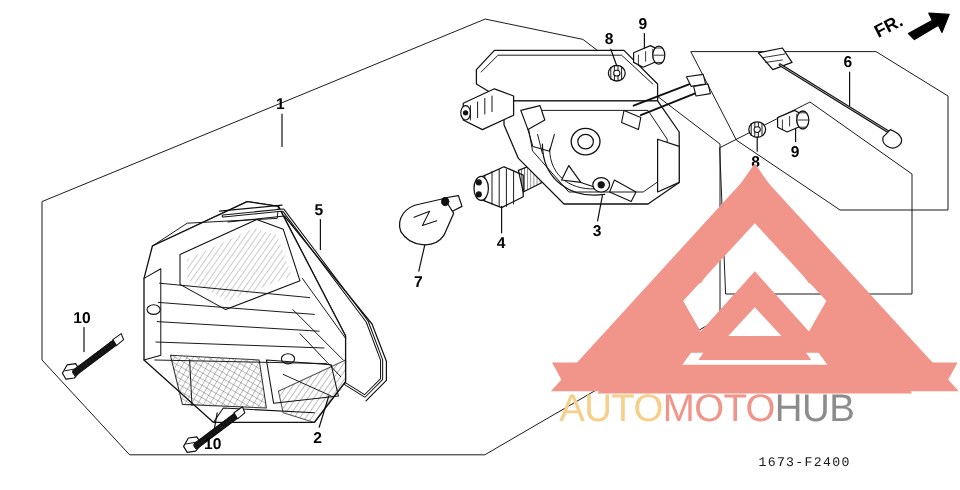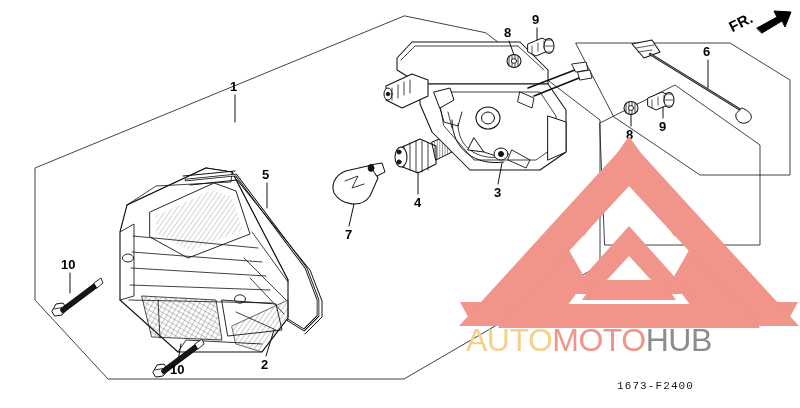--- a/index.html
+++ b/index.html
@@ -16,21 +16,21 @@
     font-family:"Liberation Sans", sans-serif;
     font-size:13px;
     font-weight:bold;
     color:#000000;
     line-height:1;
     white-space:nowrap;
     user-select:none;
   }
   #partnumber{
     position:absolute;
-    left:617px; top:380px;
+    left:632px; top:380px;
     font-family:"Liberation Mono", monospace;
     font-size:11px;
     letter-spacing:1.1px;
     color:#1a1a1a;
     white-space:nowrap;
   }
   #frlabel{
     position:absolute;
     left:726px; top:20px;
     font-family:"Liberation Sans", sans-serif;

